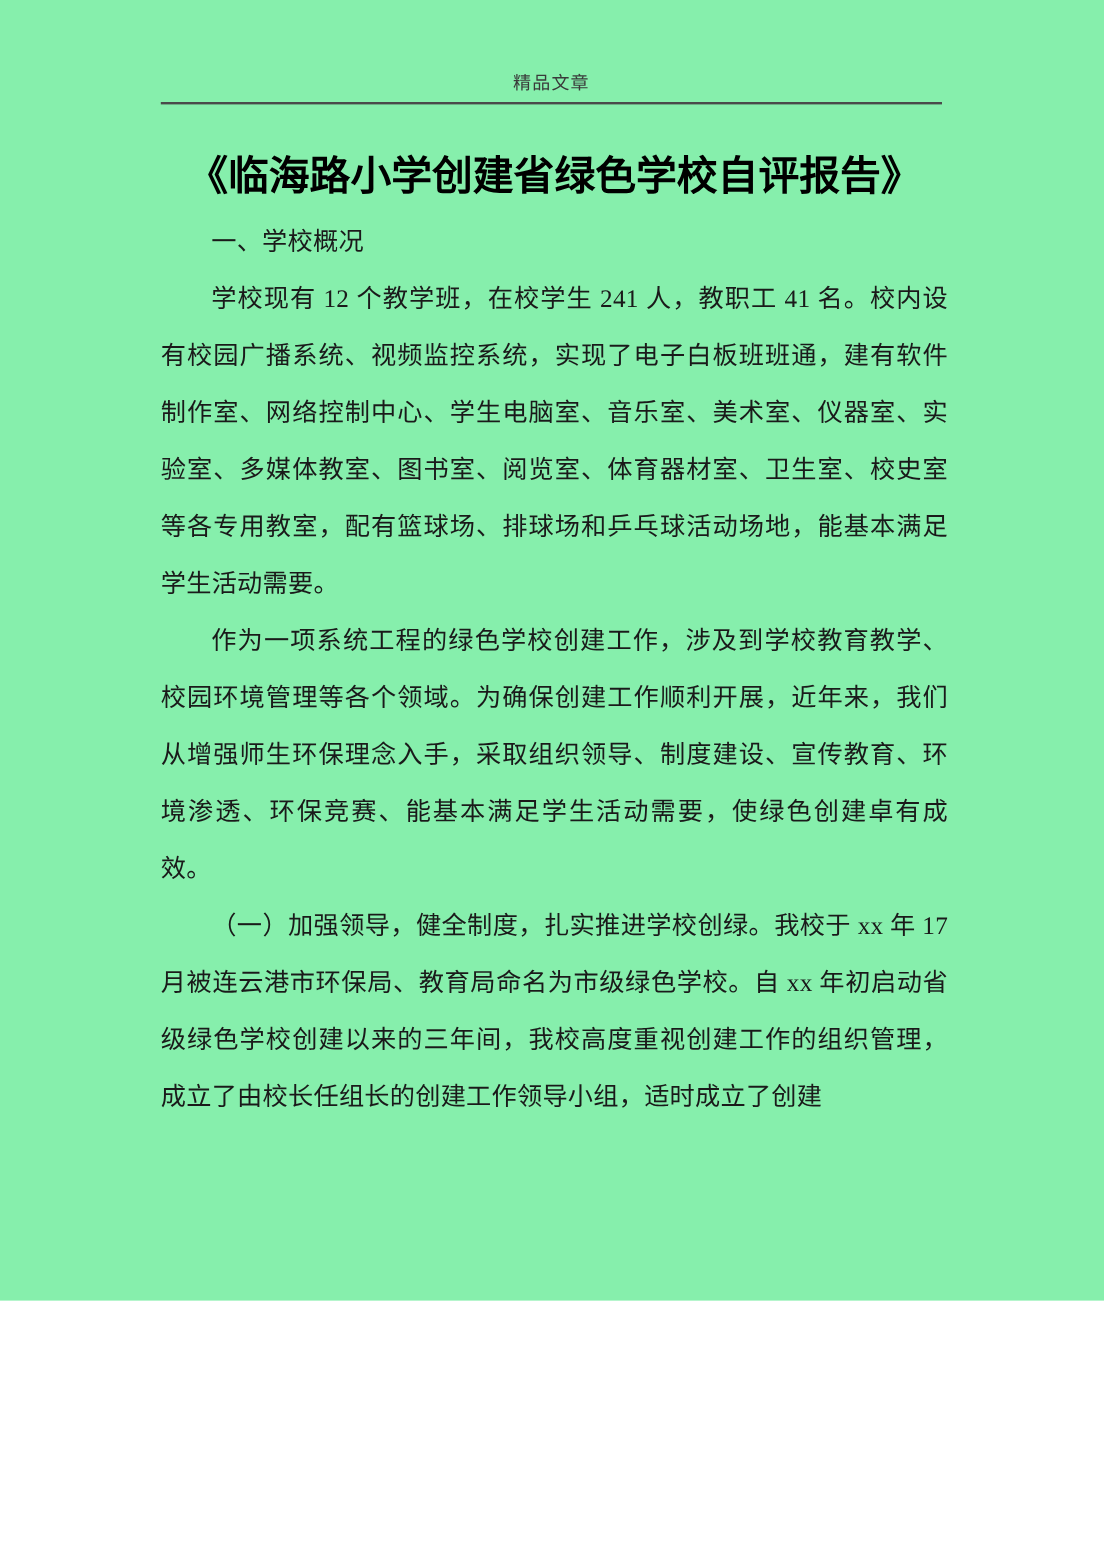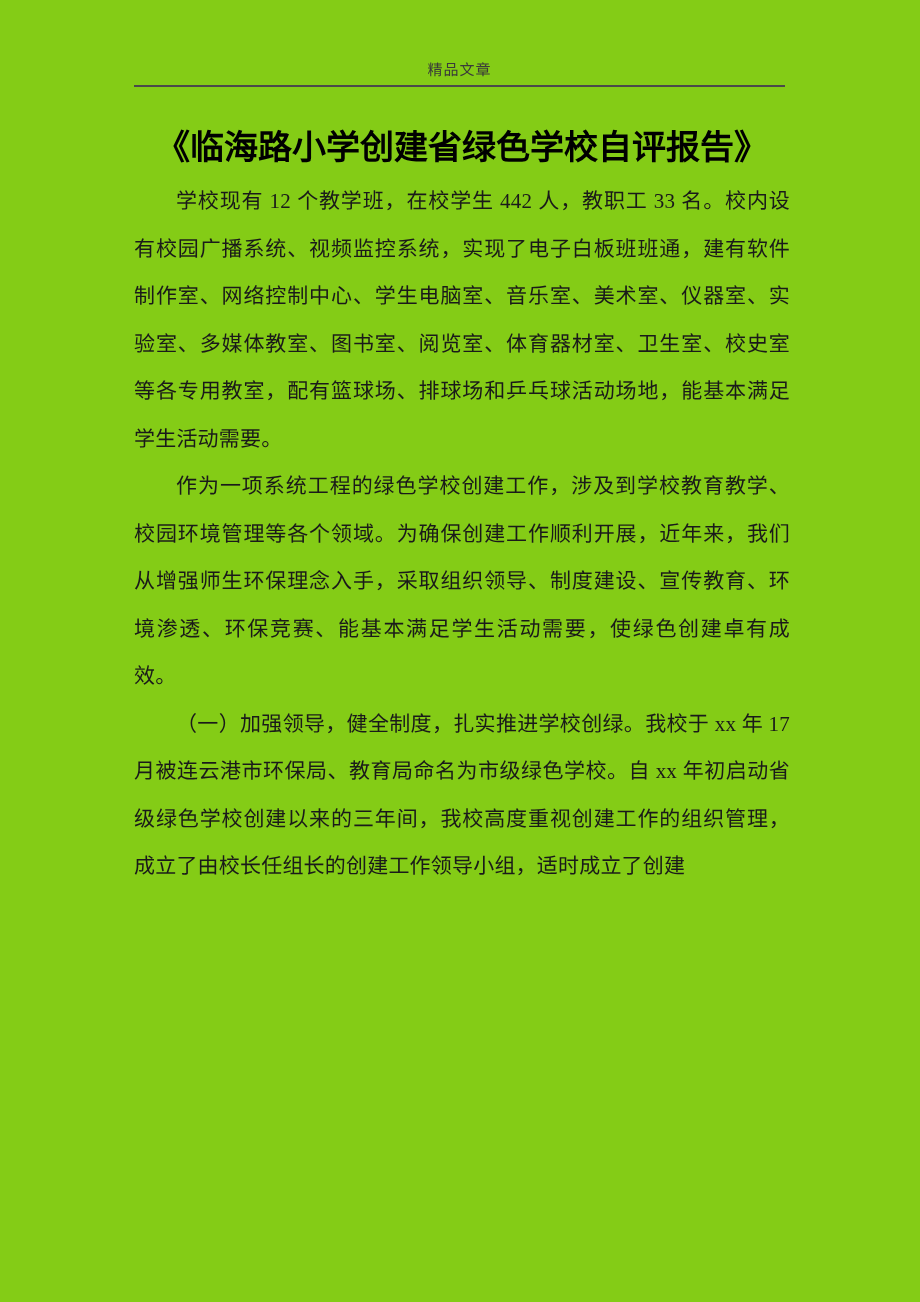--- a/index.html
+++ b/index.html
@@ -5,23 +5,23 @@
 <style>
   html, body {
     margin: 0;
     padding: 0;
     background: #ffffff;
   }
 
   .page {
     position: relative;
     width: 920px;
-    height: 1302px;
+    height: 1084px;
     margin: 0 auto;
-    background: #84cc16;
+    background: #86efac;
     overflow: hidden;
     font-family: "Liberation Serif", "DejaVu Serif", serif;
     color: #000000;
     box-sizing: border-box;
   }
 
   
   .doc-header {
     position: absolute;
     left: 134px;
@@ -91,19 +91,20 @@
 <div class="page">
 
   <div class="doc-header">
     <div class="doc-header-text">精品文章</div>
     <div class="doc-header-rule"></div>
   </div>
 
   <div class="content">
     <h1 class="doc-title">《临海路小学创建省绿色学校自评报告》</h1>
     <div id="blocks">
-        <p class="para">学校现有 12 个教学班，在校学生 442 人，教职工 33 名。校内设有校园广播系统、视频监控系统，实现了电子白板班班通，建有软件制作室、网络控制中心、学生电脑室、音乐室、美术室、仪器室、实验室、多媒体教室、图书室、阅览室、体育器材室、卫生室、校史室等各专用教室，配有篮球场、排球场和乒乓球活动场地，能基本满足学生活动需要。</p>
+        <p class="para heading">一、学校概况</p>
+        <p class="para">学校现有 12 个教学班，在校学生 241 人，教职工 41 名。校内设有校园广播系统、视频监控系统，实现了电子白板班班通，建有软件制作室、网络控制中心、学生电脑室、音乐室、美术室、仪器室、实验室、多媒体教室、图书室、阅览室、体育器材室、卫生室、校史室等各专用教室，配有篮球场、排球场和乒乓球活动场地，能基本满足学生活动需要。</p>
         <p class="para">作为一项系统工程的绿色学校创建工作，涉及到学校教育教学、校园环境管理等各个领域。为确保创建工作顺利开展，近年来，我们从增强师生环保理念入手，采取组织领导、制度建设、宣传教育、环境渗透、环保竞赛、能基本满足学生活动需要，使绿色创建卓有成效。</p>
         <p class="para">（一）加强领导，健全制度，扎实推进学校创绿。我校于 xx 年 17 月被连云港市环保局、教育局命名为市级绿色学校。自 xx 年初启动省级绿色学校创建以来的三年间，我校高度重视创建工作的组织管理，成立了由校长任组长的创建工作领导小组，适时成立了创建</p>
       </div>
   </div>
 
 </div>
 
 </body></html>

